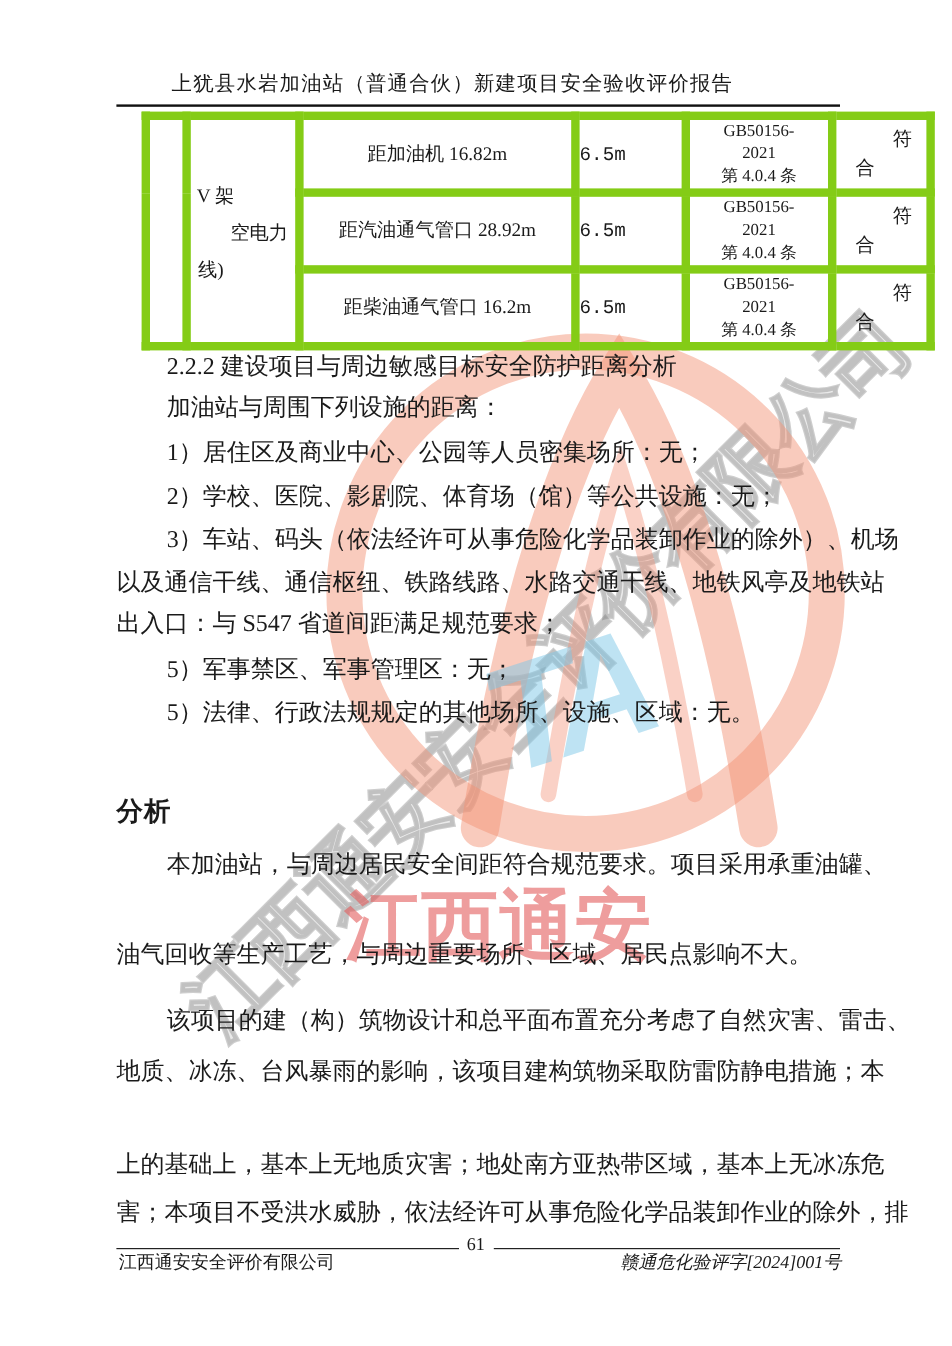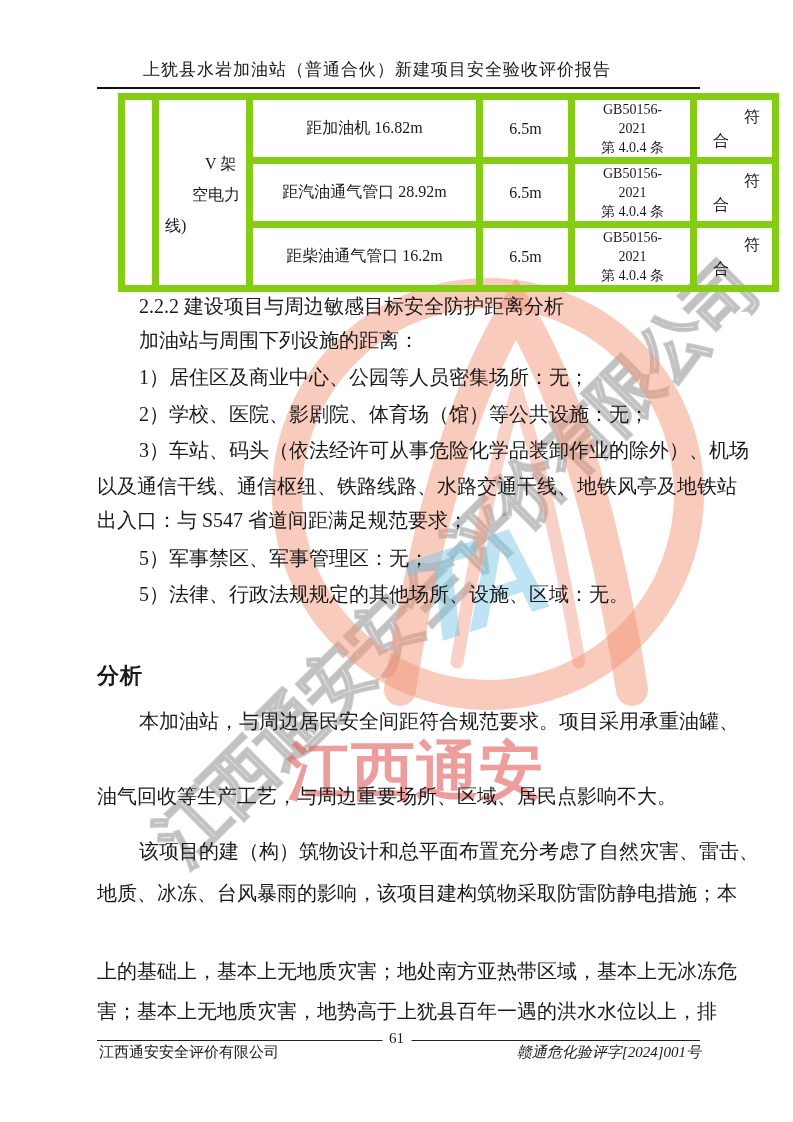--- a/index.html
+++ b/index.html
@@ -39,26 +39,26 @@
   }
   
   table.dist{
     position:absolute;left:118px;top:93px;z-index:2;border-collapse:collapse;
     table-layout:fixed;background:transparent;
   }
   table.dist td{border:7px solid #84cc16;padding:0;vertical-align:middle;overflow:hidden;}
   td.c-blank{width:27px;}
   td.c-group{width:87px;vertical-align:top;}
   td.c-item{width:223px;text-align:center;font-size:16px;}
-  td.c-std{width:85px;text-align:center;font-size:16px;}
+  td.c-std{width:85px;font-size:16px;font-family:Liberation Mono, monospace;}
   td.c-code{width:115px;text-align:center;font-size:14px;line-height:19px;}
   td.c-res{width:75px;font-size:16px;line-height:24px;}
   .r1{height:59px;} .r2{height:63px;} .r3{height:62px;}
   .vline{line-height:27px;font-size:16px;padding-top:4px;}
-  .vl1{padding-left:5px;margin-left:41px;} .vl2{padding-left:33px;} .vl3{padding-left:6px;}
+  .vl1{padding-left:5px;} .vl2{padding-left:33px;} .vl3{padding-left:6px;}
   .res-top{display:block;text-align:right;padding-right:12px;}
   .res-bot{display:block;text-align:left;padding-left:16px;}
   
   .bl{
     position:absolute;left:97px;width:640px;z-index:2;font-size:20px;white-space:nowrap;
     line-height:26px;
   }
   .ind{padding-left:42px;}
   .kai{font-size:22px;font-weight:bold;letter-spacing:1px;}
   
@@ -147,20 +147,20 @@
   <div class="bl" style="top:473px">以及通信干线、通信枢纽、铁路线路、水路交通干线、地铁风亭及地铁站</div>
   <div class="bl" style="top:507px">出入口：与 S547 省道间距满足规范要求；</div>
   <div class="bl ind" style="top:545px">5）军事禁区、军事管理区：无；</div>
   <div class="bl ind" style="top:581px">5）法律、行政法规规定的其他场所、设施、区域：无。</div>
   <div class="bl kai" style="top:663px">分析</div>
   <div class="bl ind" style="top:708px">本加油站，与周边居民安全间距符合规范要求。项目采用承重油罐、</div>
   <div class="bl" style="top:783px">油气回收等生产工艺，与周边重要场所、区域、居民点影响不大。</div>
   <div class="bl ind" style="top:838px">该项目的建（构）筑物设计和总平面布置充分考虑了自然灾害、雷击、</div>
   <div class="bl" style="top:880px">地质、冰冻、台风暴雨的影响，该项目建构筑物采取防雷防静电措施；本</div>
   <div class="bl" style="top:958px">上的基础上，基本上无地质灾害；地处南方亚热带区域，基本上无冰冻危</div>
-  <div class="bl" style="top:998px">害；基本上无地质灾害，地势高于上犹县百年一遇的洪水水位以上，排</div>
+  <div class="bl" style="top:998px">害；本项目不受洪水威胁，依法经许可从事危险化学品装卸作业的除外，排</div>
 
   <div class="ft-rule"></div>
   <div class="ft-page">61</div>
   <div class="ft-left">江西通安安全评价有限公司</div>
   <div class="ft-right">赣通危化验评字[2024]001号</div>
 
 </div>
 
 </body></html>

